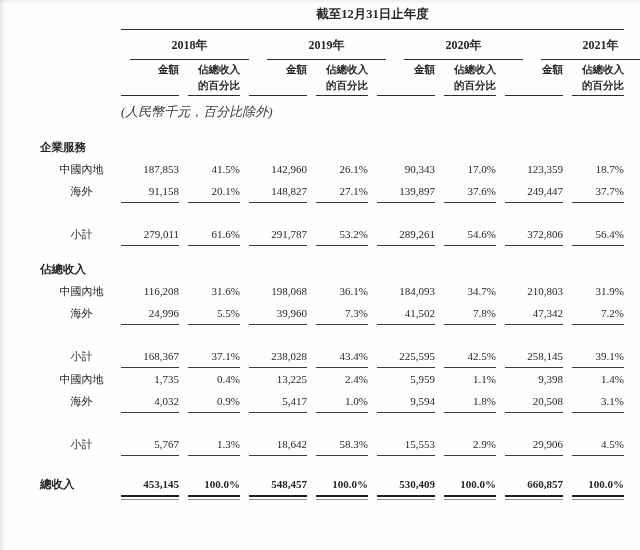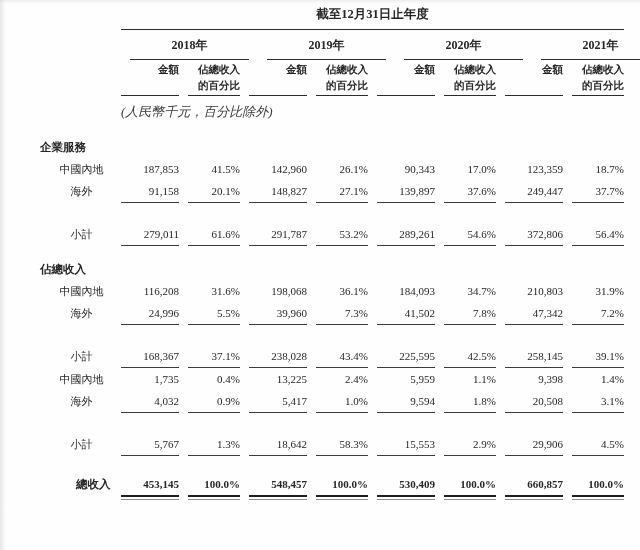--- a/index.html
+++ b/index.html
@@ -42,21 +42,21 @@
     padding:7px 0 3px; color:#3a3a3a;
   }
   .sec-h { margin-top:13px; height:21px; }
   .sec-label { font-weight:bold; font-size:11.5px; line-height:21px; }
   .lbl { font-size:11px; line-height:22px; white-space:nowrap; }
   .indent { padding-left:11px;text-align:center; }
   .cell { text-align:right; font-size:11px; line-height:22px; white-space:nowrap; }
   .rule .cell { border-bottom:1px solid #3b3b3b; }
   .sp20 { height:20px; }
   .total-row { margin-top:17px; font-weight:bold; }
-  .total-row .lbl { font-weight:bold; font-size:11.5px;margin-left:36px; }
+  .total-row .lbl { font-weight:bold; font-size:11.5px; }
   .total-row .cell {
     position:relative;
     border-bottom:2.5px solid #1f1f1f;
   }
   .total-row .cell::after {
     content:""; position:absolute; left:0; right:0; bottom:-5px;
     border-bottom:1px solid #8c8c8c;
   }
   
   .edge-shade-left { position:absolute; left:0; top:0; bottom:0; width:6px;

